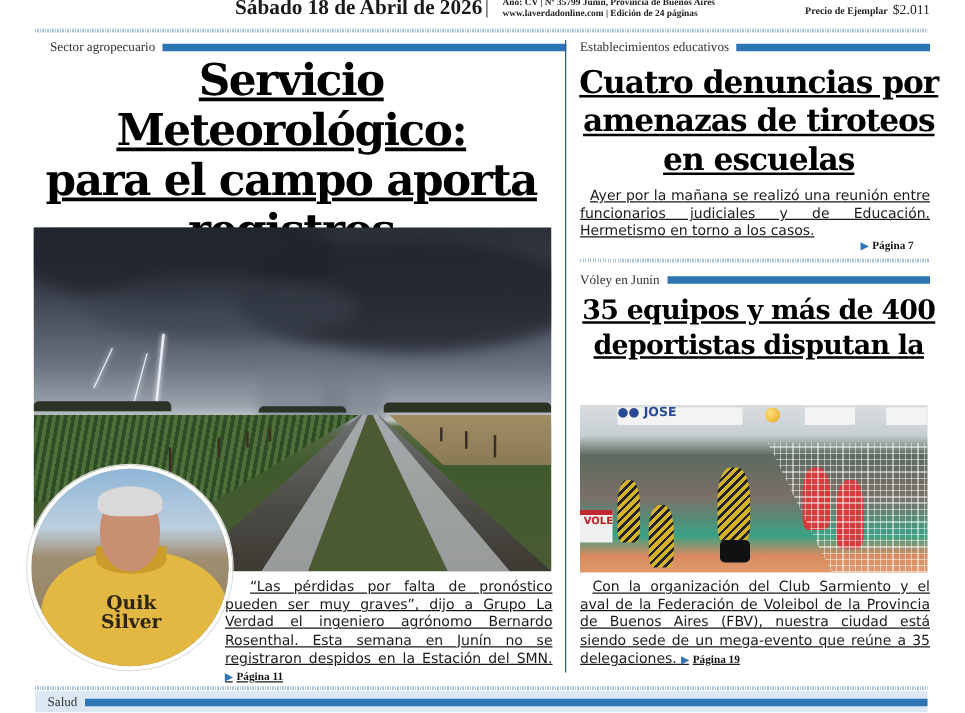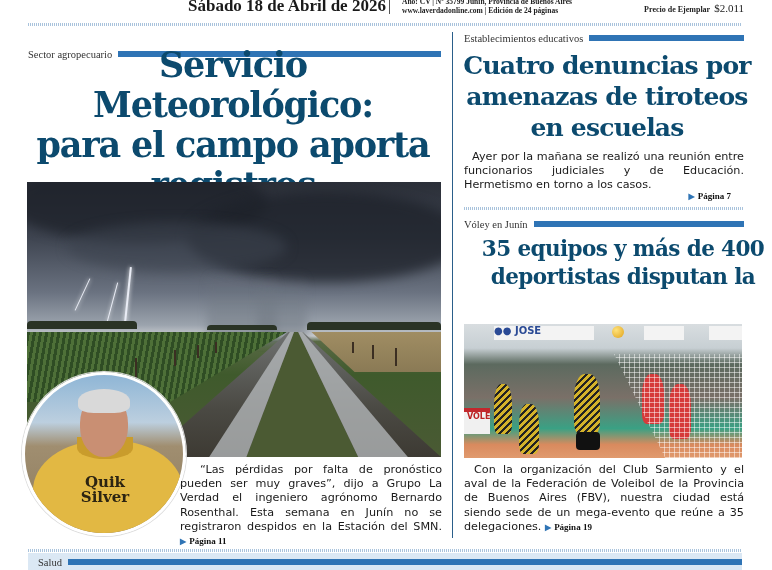--- a/index.html
+++ b/index.html
@@ -15,26 +15,26 @@
 
   .dotted { position: absolute; height: 3px;
     background-image: repeating-linear-gradient(90deg, #a9c3dc 0 1px, #ffffff 1px 2px); }
 
   .section-head { position: absolute; display: flex; align-items: center; height: 12px; }
   .section-head .label { font-family: "Liberation Serif", serif; font-size: 10.5px; color: #333; white-space: nowrap; margin-right: 6px; }
   .section-head .bar { flex: 1; height: 6px; background: #2f74b5; }
 
   .col-rule { position: absolute; width: 1px; background: #2a5e8a; }
 
-  .hl { position: absolute; text-align: center; font-family: "DejaVu Serif", serif; font-weight: bold; color: #0c4a6e; }
+  .hl { position: absolute; text-align: center; font-family: "DejaVu Serif", serif; font-weight: bold; color: #000000; text-decoration: underline; }
   .hl-main { left: 22px; top: 45px; width: 422px; font-size: 35px; line-height: 40px; letter-spacing: -1.2px; }
   .hl-right { left: 462px; top: 50px; width: 290px; font-size: 25px; line-height: 31px; letter-spacing: -0.8px; }
-  .hl-volley { left: 462px; top: 235px; width: 290px; font-size: 21.5px; line-height: 28px; letter-spacing: -0.6px; margin-left: 16px; }
+  .hl-volley { left: 462px; top: 235px; width: 290px; font-size: 21.5px; line-height: 28px; letter-spacing: -0.6px; }
 
-  .body-txt { position: absolute; font-family: "DejaVu Sans", sans-serif; font-size: 11.2px; line-height: 14.2px; color: #1a1a1a; text-align: justify; }
+  .body-txt { position: absolute; font-family: "DejaVu Sans", sans-serif; font-size: 11.2px; line-height: 14.2px; color: #1a1a1a; text-align: justify; text-decoration: underline; }
   .page-ref { font-family: "Liberation Serif", serif; font-weight: bold; font-size: 9px; color: #111; white-space: nowrap; }
   .page-ref .arrow { color: #2f74b5; font-size: 8px; margin-right: 3px; }
 
   
   .storm { position: absolute; left: 27px; top: 182px; width: 414px; height: 275px; overflow: hidden;
     background: linear-gradient(180deg, #2b2f38 0%, #3e4450 20%, #6a7280 40%, #9ba3ad 52%, #c9ccd0 56%, #596a45 58%, #3f5a2c 70%, #4a5a34 100%); }
   .storm .cloud { position: absolute; border-radius: 50%; background: rgba(30,34,42,0.75); filter: blur(6px); }
   .storm .rain { position: absolute; top: 90px; width: 70px; height: 70px; background: linear-gradient(180deg, rgba(120,130,140,0) 0%, rgba(110,118,128,0.6) 100%); filter: blur(4px); }
   .storm .bolt { position: absolute; width: 2px; background: #e9ecf5; box-shadow: 0 0 4px #fff; }
   .storm .trees { position: absolute; top: 139px; height: 8px; background: #2a3325; border-radius: 4px 4px 0 0; }
@@ -77,21 +77,21 @@
     <div>Año: CV  |  Nº 35799 Junín, Provincia de Buenos Aires</div>
     <div>www.laverdadonline.com | Edición de 24 páginas</div>
   </div>
   <div class="price">
     <span>Precio de Ejemplar</span><span class="amount">$2.011</span>
   </div>
 </div>
 
 <div class="dotted" style="left:28px; top:23px; width:714px;"></div>
 
-<div class="section-head" style="left:28px; top:32px; width:413px;margin-top:16px;">
+<div class="section-head" style="left:40px; top:32px; width:413px;">
   <span class="label">Sector agropecuario</span>
   <span class="bar"></span>
 </div>
 
 <div class="hl hl-main">
   <div>Servicio Meteorológico:</div>
   <div>para el campo aporta</div>
   <div>registros fundamentales</div>
 </div>
 

